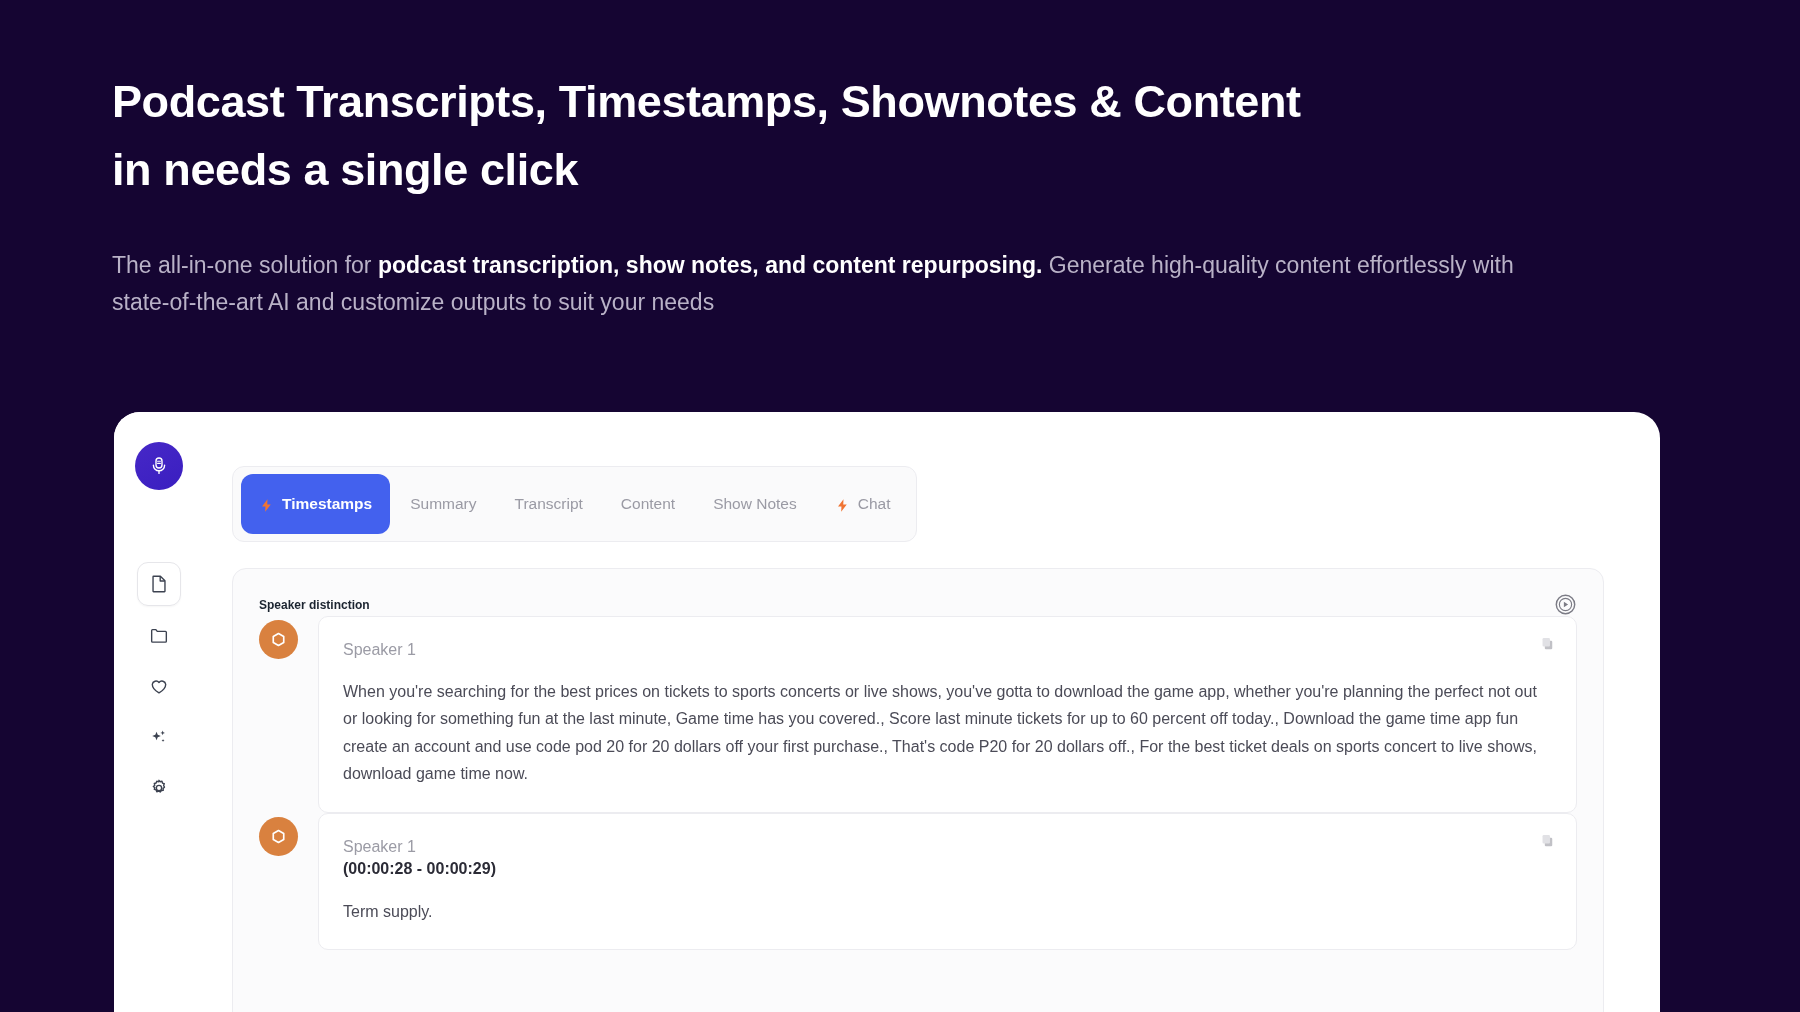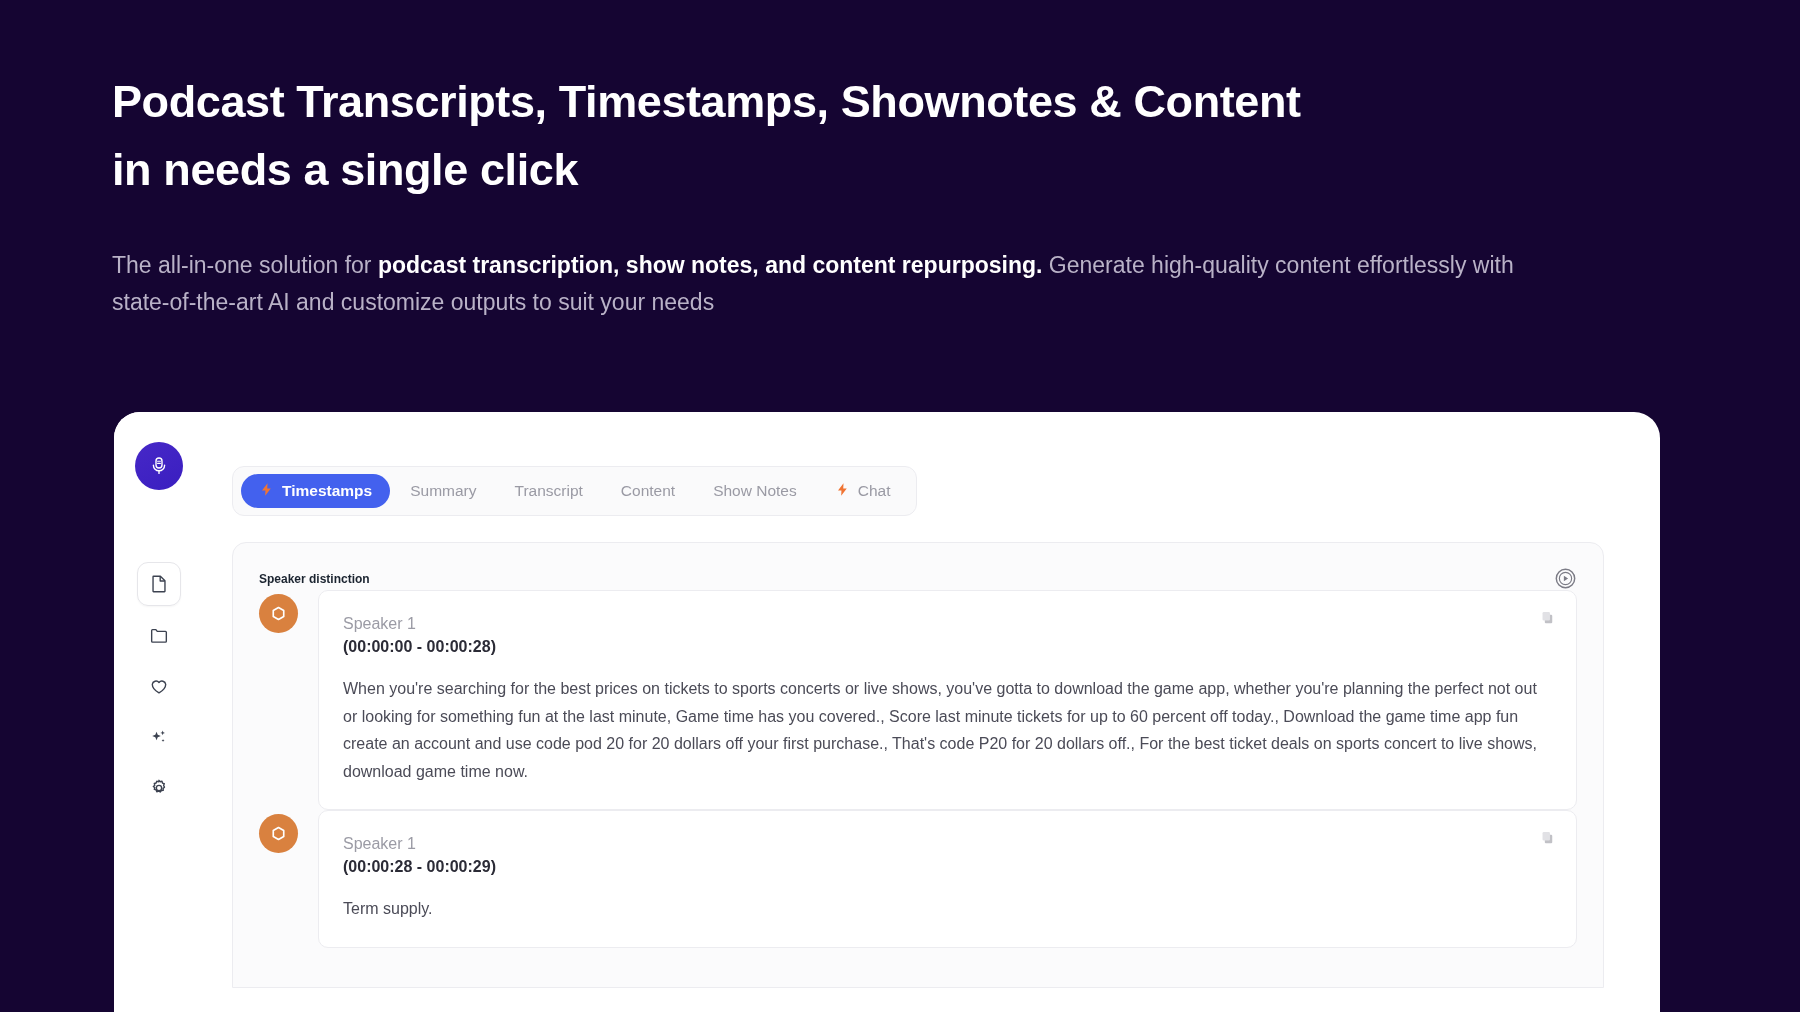--- a/index.html
+++ b/index.html
@@ -161,24 +161,24 @@
     align-items: center;
     background: #fafafb;
     border: 1px solid #ececf0;
     border-radius: 12px;
     padding: 7px 8px;
     gap: 2px;
   }
 
   .tab {
     display: inline-flex;
-    align-items: flex-start;
+    align-items: flex-end;
     gap: 8px;
-    padding: 8px 18px;
-    border-radius: 20px;
+    padding: 21px 18px;
+    border-radius: 12px;
     font-size: 15.5px;
     color: #9a9aa4;
     cursor: pointer;
     white-space: nowrap;
   }
   .tab.active {
     background: #4361ee;
     color: #ffffff;
     font-weight: 700;
   }
@@ -372,21 +372,20 @@
           </svg>
         </div>
         <div class="bubble">
           <span class="copy-btn">
             <svg width="17" height="17" viewBox="0 0 24 24" fill="none">
               <rect x="8.2" y="8.2" width="10.5" height="12" rx="1.6" fill="#8f8f99"></rect>
               <rect x="5" y="4.4" width="10.5" height="12" rx="1.6" fill="#c9c9d0"></rect>
             </svg>
           </span>
           <div class="speaker-name">Speaker 1</div>
-          <div class="speaker-time">(00:00:00 - 00:00:28)</div>
           <div class="seg-text">When you're searching for the best prices on tickets to sports concerts or live shows, you've gotta to download the game app, whether you're planning the perfect not out or looking for something fun at the last minute, Game time has you covered., Score last minute tickets for up to 60 percent off today., Download the game time app fun create an account and use code pod 20 for 20 dollars off your first purchase., That's code P20 for 20 dollars off., For the best ticket deals on sports concert to live shows, download game time now.</div>
         </div>
       </div>
 
       <div class="seg">
         <div class="avatar">
           <svg width="19" height="19" viewBox="0 0 24 24" fill="none">
             <path d="M12 4.4l6.6 3.8v7.6L12 19.6l-6.6-3.8V8.2L12 4.4z" stroke="#ffffff" stroke-width="2.1" stroke-linejoin="round"></path>
           </svg>
         </div>

